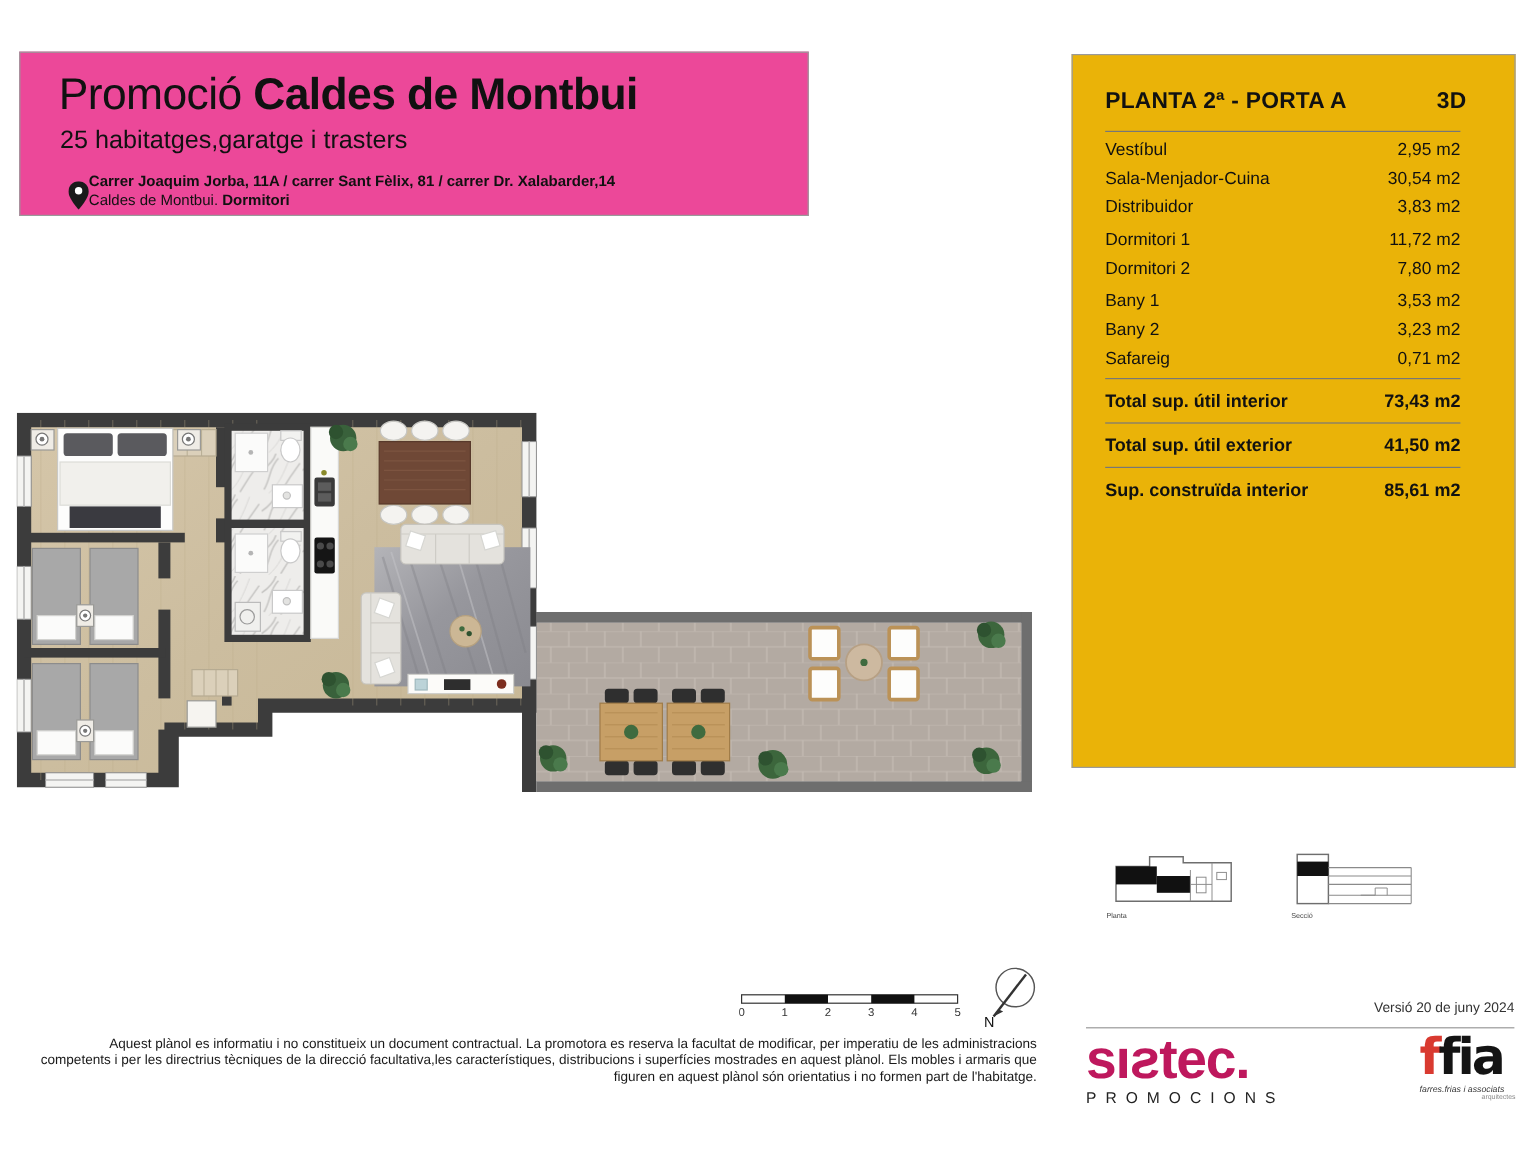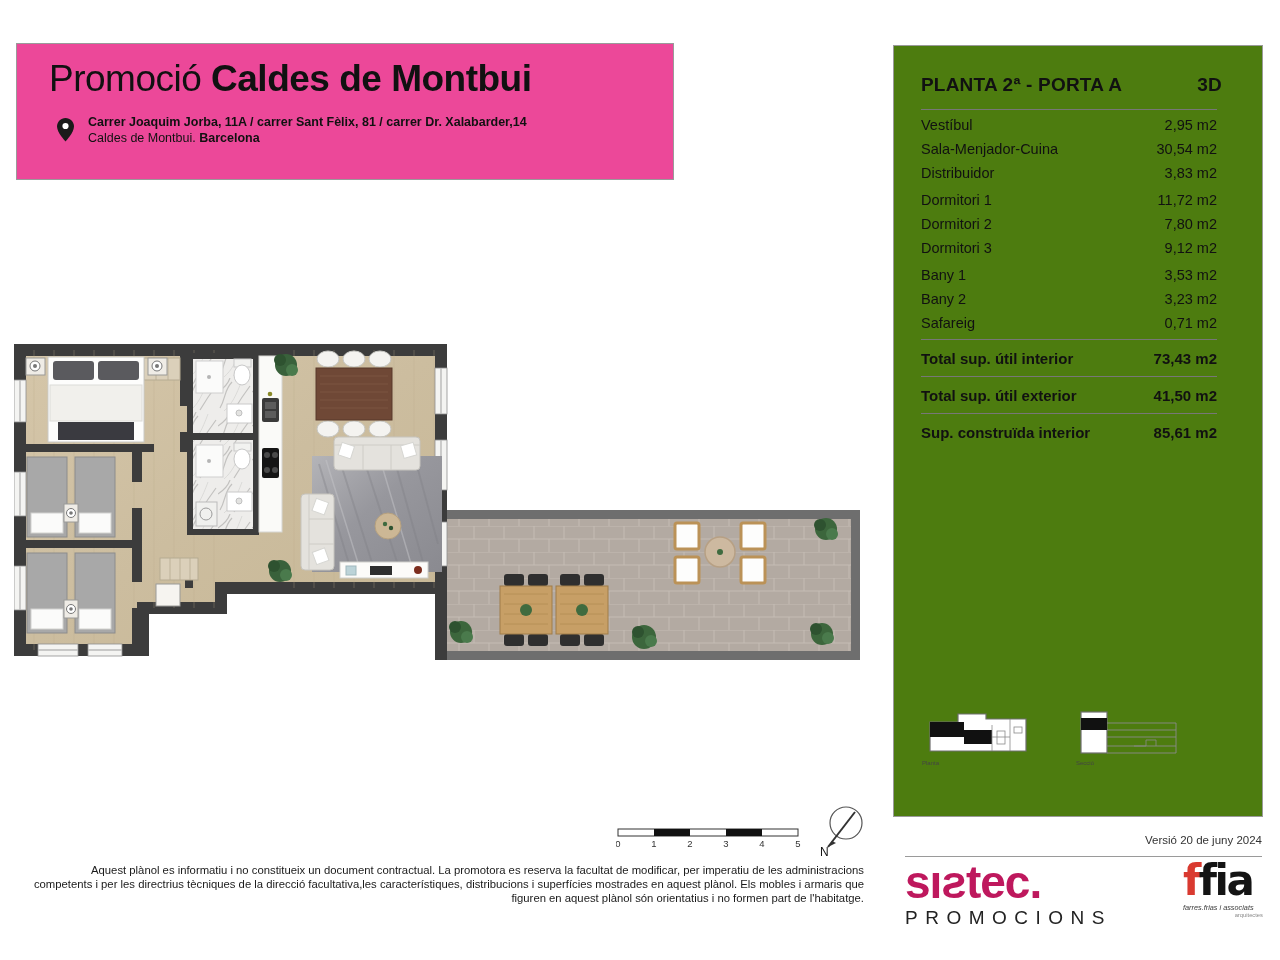--- a/index.html
+++ b/index.html
@@ -5,26 +5,26 @@
   * { margin:0; padding:0; box-sizing:border-box; }
   html,body { width:1280px; height:960px; background:#fff; font-family:"Liberation Sans", sans-serif; color:#111; }
   .page { position:relative; width:1280px; height:960px; background:#fff; overflow:hidden; }
 
   
   .title-box { position:absolute; left:16px; top:43px; width:658px; height:137px; border:1px solid #9a9a9a; background:#ec4899; }
   .title-line { padding:14px 0 0 32px; font-size:37px; letter-spacing:-0.5px; white-space:nowrap; }
   .title-line .t-reg { font-weight:400; }
   .title-line .t-bold { font-weight:700; }
   .subtitle { padding:5px 0 0 33px; font-size:21px; }
-  .address-row { display:flex; align-items:center; gap:14px; padding:14px 0 0 40px; }
+  .address-row { display:flex; align-items:flex-end; padding:14px 0 0 40px; }
   .address-text { font-size:12.5px; line-height:16px; }
   .addr-b { font-weight:700; }
 
   
-  .table-box { position:absolute; left:893px; top:45px; width:370px; height:772px; border:1px solid #9a9a9a; background:#4d7c0f; }
+  .table-box { position:absolute; left:893px; top:45px; width:370px; height:595px; border:1px solid #9a9a9a; background:#eab308; }
   .t-title { display:flex; justify-content:space-between; margin:28px 40px 0 27px; font-size:19px; font-weight:700; letter-spacing:0.2px; }
   .hr { height:0; border-top:1px solid #777; margin:0 45px 0 27px; }
   .hr.first { margin-top:13px; }
   .rows { margin:7px 45px 0 27px; }
   .row { height:24px; display:flex; justify-content:space-between; align-items:flex-start; font-size:14.5px; }
   .row.gap { margin-top:3px; }
   .totals { }
   .total-row { height:36px; display:flex; justify-content:space-between; align-items:center; font-size:15px; font-weight:700; margin:0 45px 0 27px; }
 
   
@@ -33,44 +33,45 @@
   .keyplan .kp-label { font-size:6px; color:#444; margin-top:1px; }
   .scalebar { position:absolute; left:616px; top:820px; }
   .compass { position:absolute; left:816px; top:800px; }
 
   
   .version { position:absolute; right:18px; top:834px; font-size:11.5px; color:#333; }
   .footer-sep { position:absolute; left:905px; top:856px; width:357px; height:1px; background:#9a9a9a; }
   .disclaimer { position:absolute; left:32px; top:864px; width:832px; font-size:11.3px; line-height:13.9px; color:#1a1a1a;text-align:right; }
   .sistec { position:absolute; left:905px; top:858px; width:190px; }
   .sistec .word { font-size:46px; font-weight:700; letter-spacing:-1px; color:#be185d; line-height:48px; }
-  .sistec .tag { font-size:19px; letter-spacing:7.5px; color:#222; margin-top:1px; }
+  .sistec .tag { font-size:13px; letter-spacing:7.5px; color:#222; margin-top:1px; }
   .ffia { position:absolute; left:1183px; top:860px; width:80px; }
   .ffia .word { font-size:42px; font-weight:600; letter-spacing:-2.5px; line-height:42px; color:#141414; font-family:"DejaVu Sans", sans-serif; }
   .ffia .f-red { color:#d93a30; }
   .ffia .tag { font-size:7.3px; color:#3a3a3a; margin-top:1px; white-space:nowrap;font-style:italic; }
   .ffia .tag2 { font-size:5.8px; color:#8a8a8a; text-align:right; }
 </style>
 </head>
 <body>
 
 <div class="page">
 
   <div class="title-box">
     <div class="title-line">
       <span class="t-reg">Promoció </span><span class="t-bold">Caldes de Montbui</span>
     </div>
+    <div class="subtitle">25 habitatges,garatge i trasters</div>
     <div class="address-row">
       <svg width="17" height="24" viewBox="0 0 17 24">
         <path d="M8.5,0 C3.8,0 0,3.8 0,8.5 C0,14.5 8.5,23.5 8.5,23.5 S17,14.5 17,8.5 C17,3.8 13.2,0 8.5,0 Z" fill="#1a1a1a"></path>
         <circle cx="8.5" cy="8" r="3.1" fill="#fff"></circle>
       </svg>
       <div class="address-text">
         <div class="addr-b">Carrer Joaquim Jorba, 11A / carrer Sant Fèlix, 81 / carrer Dr. Xalabarder,14</div>
-        <div><span>Caldes de Montbui. </span><span class="addr-b">Barcelona</span></div>
+        <div><span>Caldes de Montbui. </span><span class="addr-b">Dormitori</span></div>
       </div>
     </div>
   </div>
 
   <div class="table-box">
     <div class="t-title">
       <span>PLANTA 2ª - PORTA A</span>
       <span>3D</span>
     </div>
     <div class="hr first"></div>
@@ -87,24 +88,20 @@
           <span>Distribuidor</span>
           <span>3,83 m2</span>
         </div>
       <div class="row gap">
           <span>Dormitori 1</span>
           <span>11,72 m2</span>
         </div>
       <div class="row">
           <span>Dormitori 2</span>
           <span>7,80 m2</span>
-        </div>
-      <div class="row">
-          <span>Dormitori 3</span>
-          <span>9,12 m2</span>
         </div>
       <div class="row gap">
           <span>Bany 1</span>
           <span>3,53 m2</span>
         </div>
       <div class="row">
           <span>Bany 2</span>
           <span>3,23 m2</span>
         </div>
       <div class="row">

